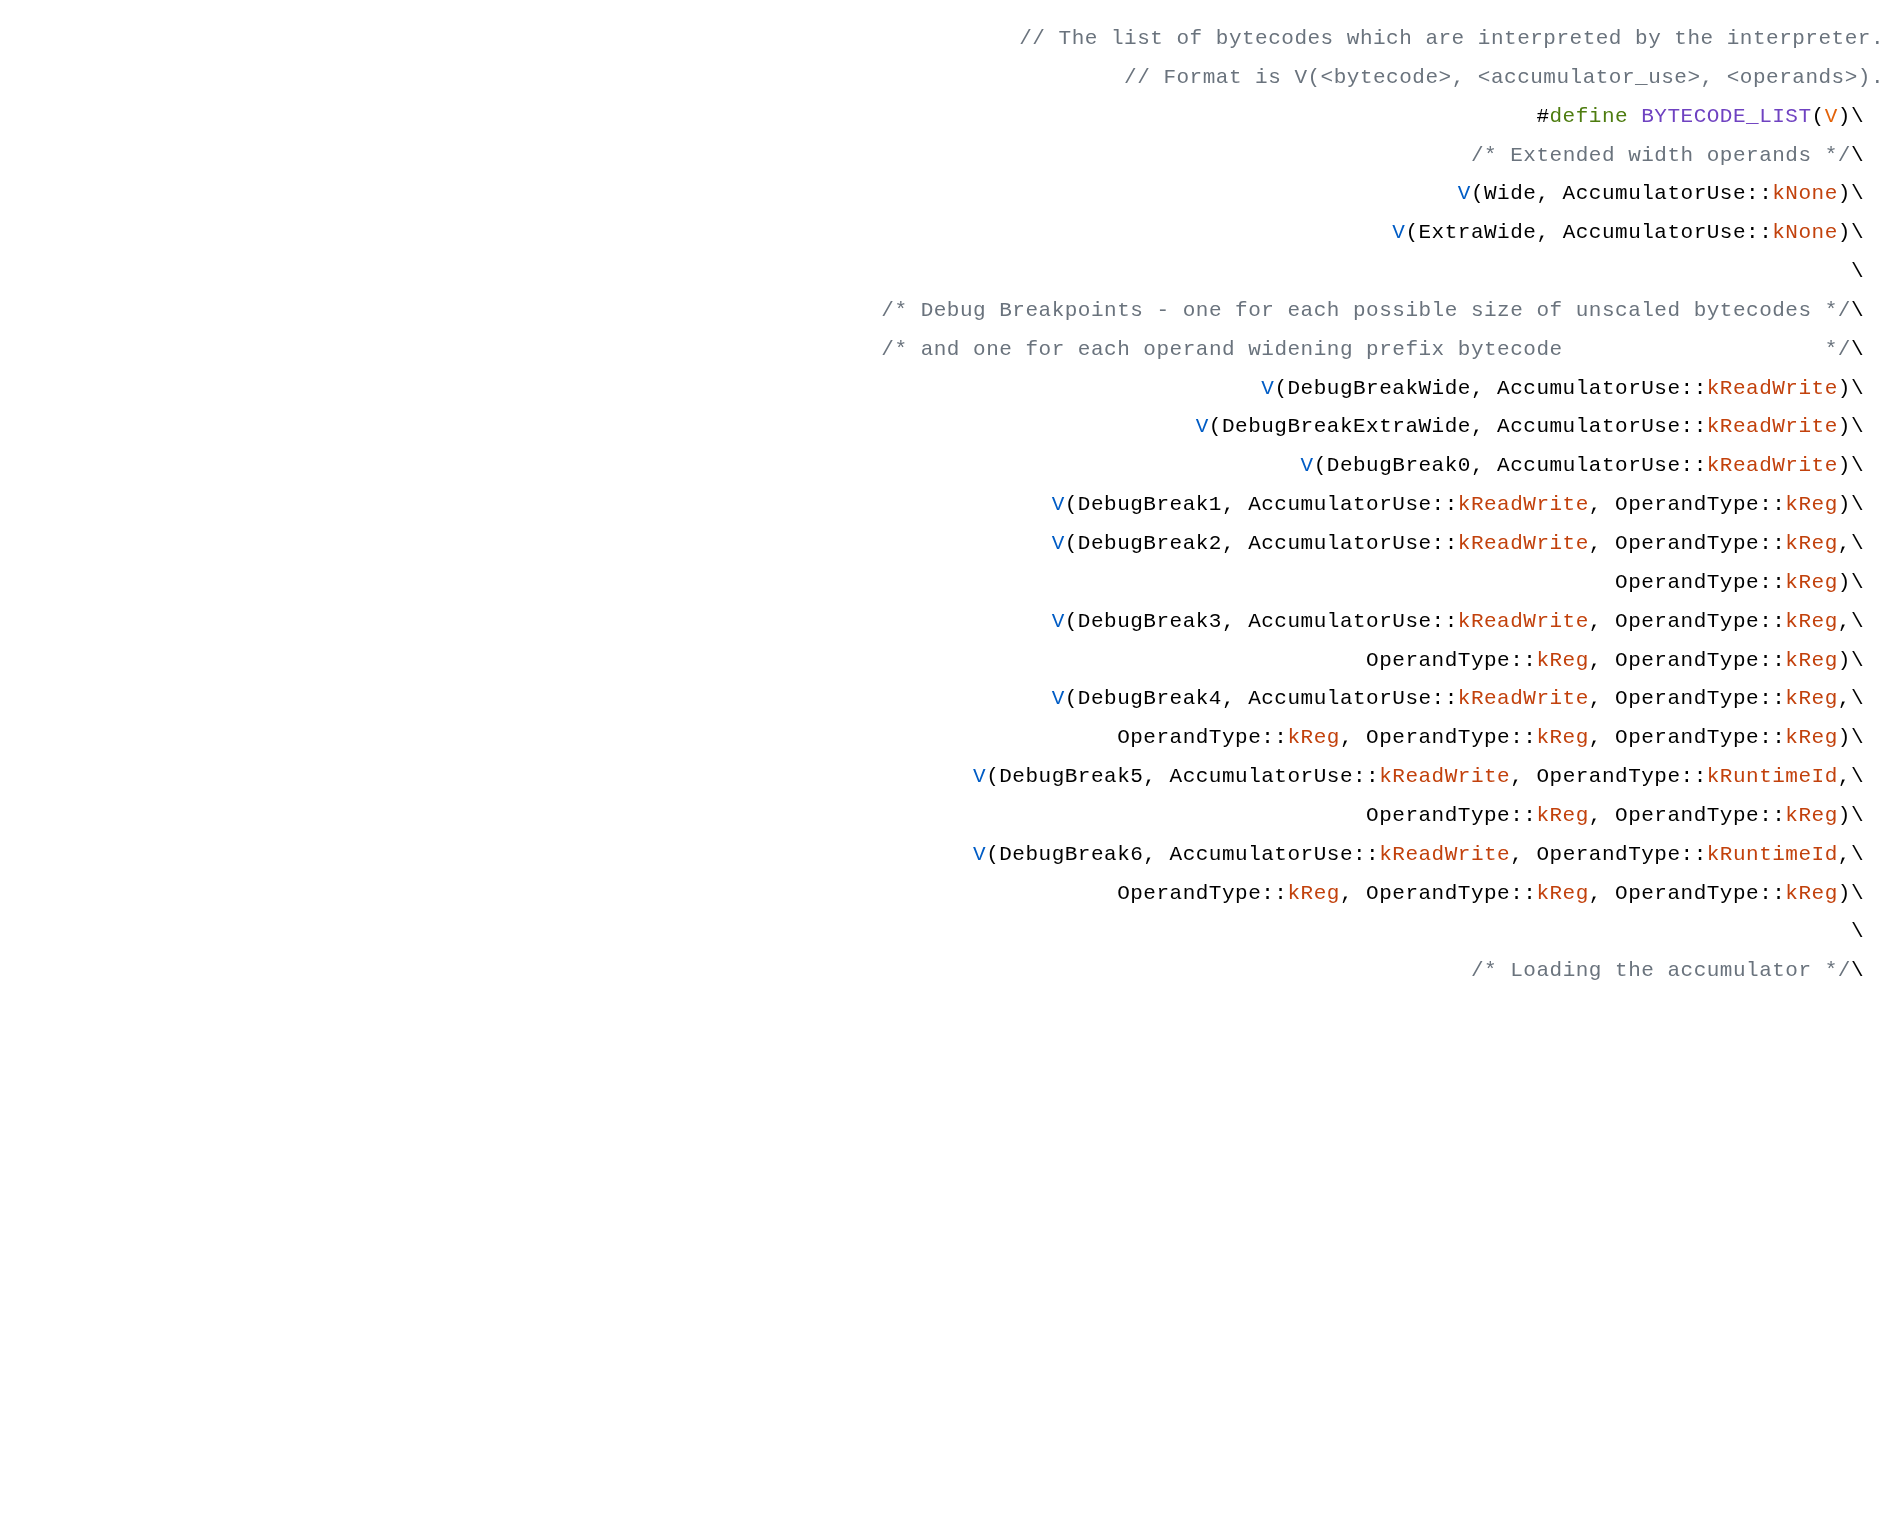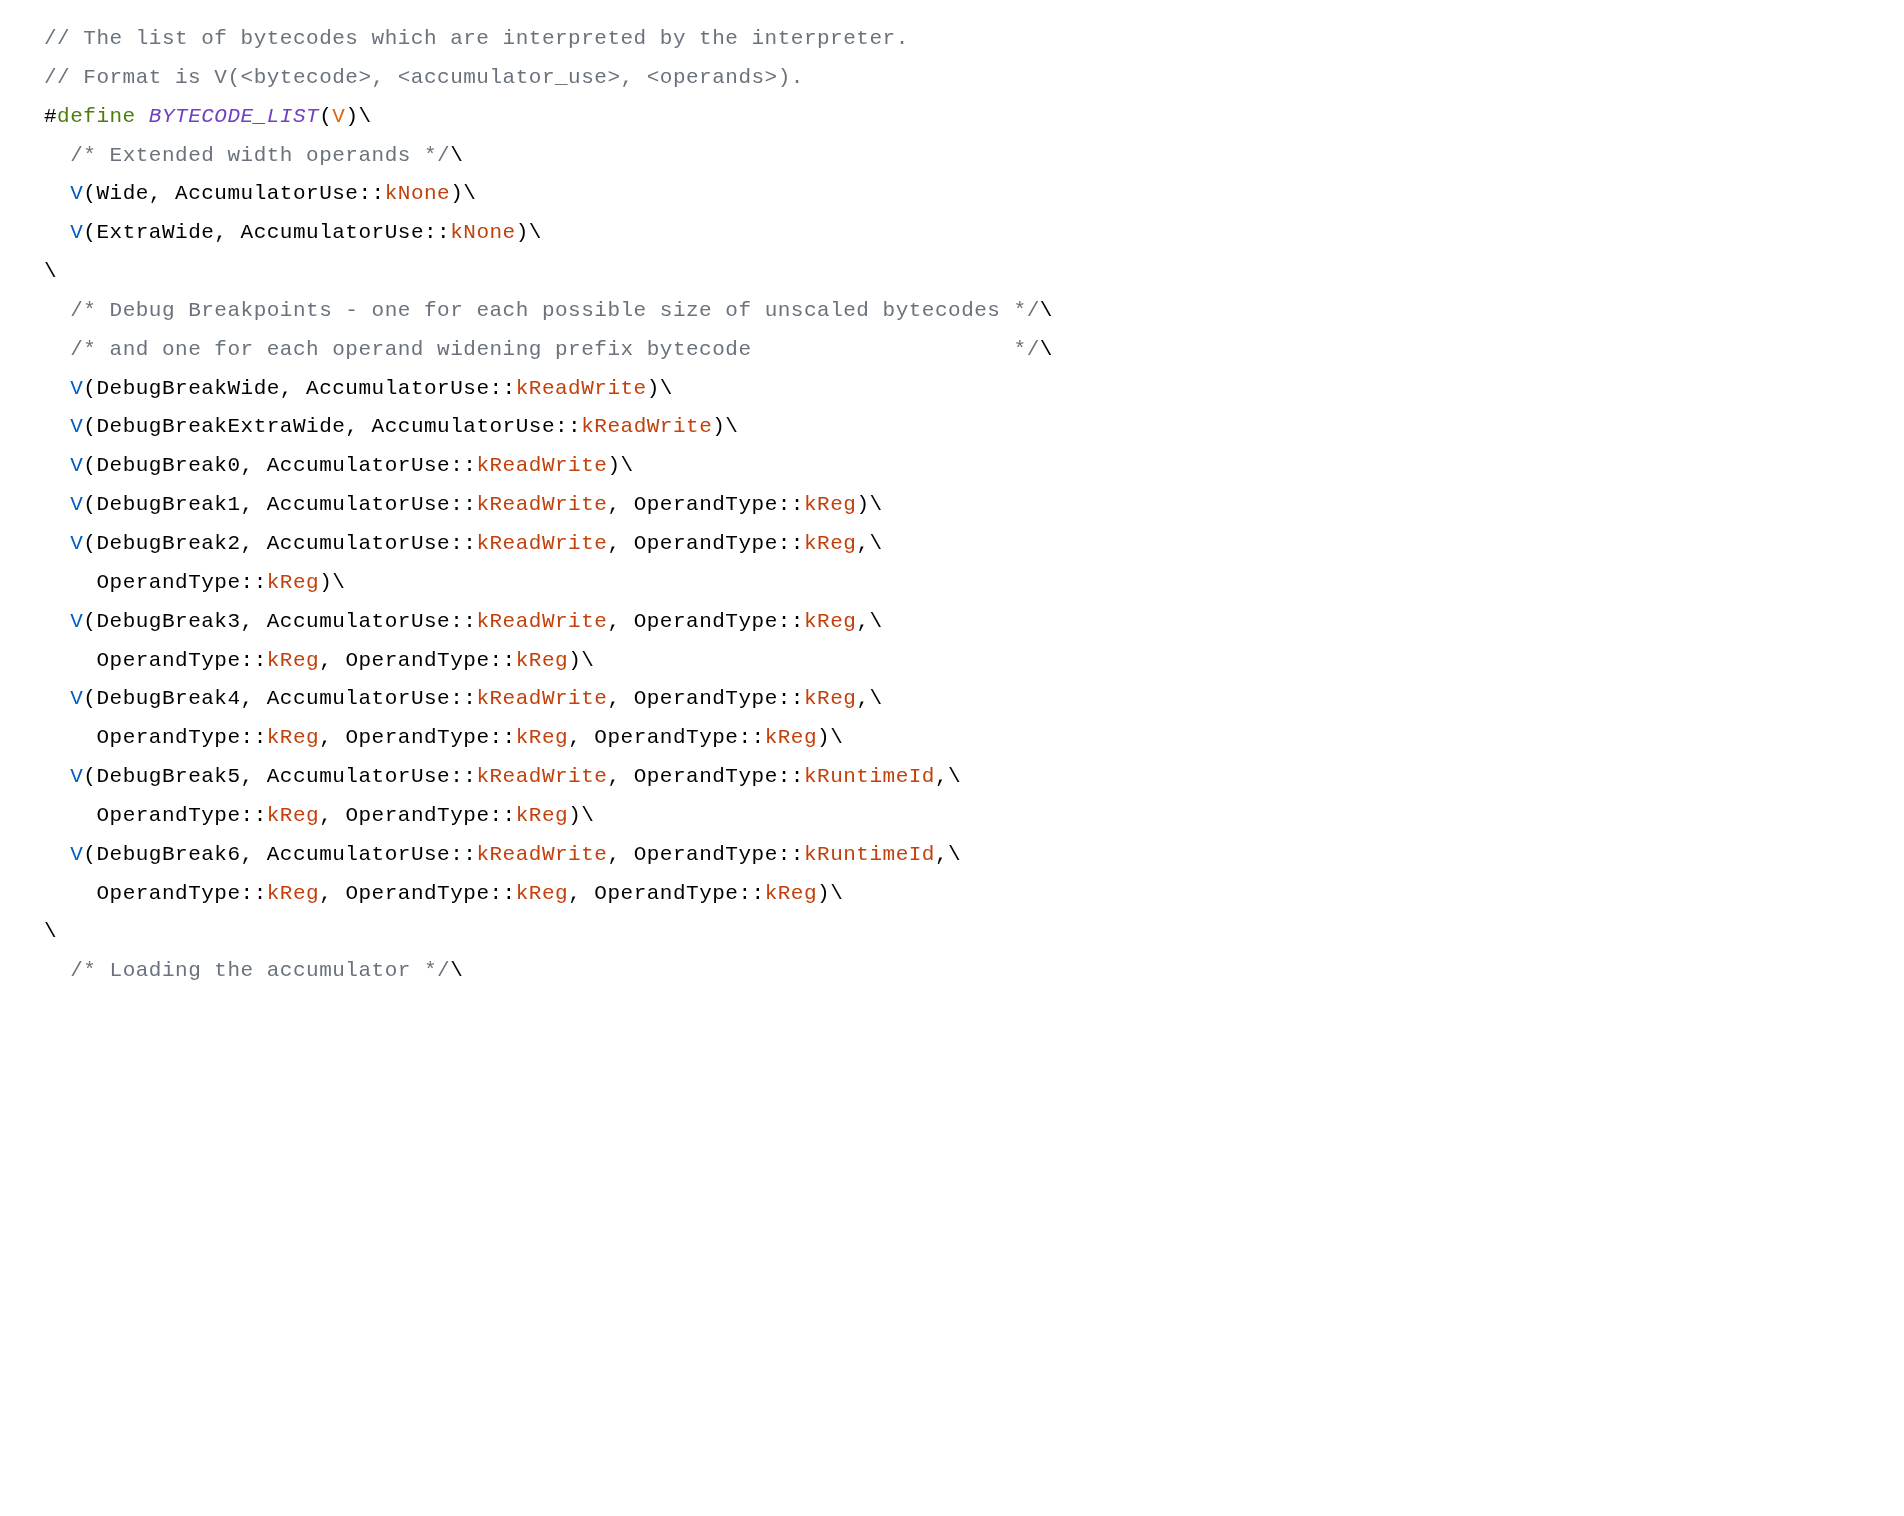--- a/index.html
+++ b/index.html
@@ -10,34 +10,33 @@
       padding: 20px 20px 20px 20px;
       background: #ffffff;
       color: #000000;
       letter-spacing: 0.5px;
     }
     .code-block {
       white-space: pre;
     }
     .line {
       display: flex;
-      justify-content: flex-start;
+      justify-content: flex-end;
       min-height: 1.85em;
-      margin-left: 24px;
     }
     .content {
       flex: 0 0 auto;
     }
     .backslash {
       color: #000000;
       padding-right: 20px;
     }
     .comment { color: #6a737d; }
     .define { color: #4d7c0f; }
-    .macro-name { color: #6f42c1; font-style: italic; }
+    .macro-name { color: #6f42c1; }
     .param { color: #e36209; }
     .v-call { color: #005cc5; }
     .enum-val { color: #c2410c; }
     .plain { color: #000000; }
   </style>
 </head>
 <body>
 
 <div class="code-block" id="code-root"><div class="line"><span class="content"><span class="comment">// The list of bytecodes which are interpreted by the interpreter.</span></span></div><div class="line"><span class="content"><span class="comment">// Format is V(&lt;bytecode&gt;, &lt;accumulator_use&gt;, &lt;operands&gt;).</span></span></div><div class="line"><span class="content"><span class="plain">#</span><span class="define">define</span><span class="plain"> </span><span class="macro-name">BYTECODE_LIST</span><span class="plain">(</span><span class="param">V</span><span class="plain">)</span></span><span class="backslash">\</span></div><div class="line"><span class="content"><span>  </span><span class="comment">/* Extended width operands */</span></span><span class="backslash">\</span></div><div class="line"><span class="content"><span>  </span><span class="v-call">V</span><span class="plain">(Wide, AccumulatorUse::</span><span class="enum-val">kNone</span><span class="plain">)</span></span><span class="backslash">\</span></div><div class="line"><span class="content"><span>  </span><span class="v-call">V</span><span class="plain">(ExtraWide, AccumulatorUse::</span><span class="enum-val">kNone</span><span class="plain">)</span></span><span class="backslash">\</span></div><div class="line"><span class="content"></span><span class="backslash">\</span></div><div class="line"><span class="content"><span>  </span><span class="comment">/* Debug Breakpoints - one for each possible size of unscaled bytecodes */</span></span><span class="backslash">\</span></div><div class="line"><span class="content"><span>  </span><span class="comment">/* and one for each operand widening prefix bytecode                    */</span></span><span class="backslash">\</span></div><div class="line"><span class="content"><span>  </span><span class="v-call">V</span><span class="plain">(DebugBreakWide, AccumulatorUse::</span><span class="enum-val">kReadWrite</span><span class="plain">)</span></span><span class="backslash">\</span></div><div class="line"><span class="content"><span>  </span><span class="v-call">V</span><span class="plain">(DebugBreakExtraWide, AccumulatorUse::</span><span class="enum-val">kReadWrite</span><span class="plain">)</span></span><span class="backslash">\</span></div><div class="line"><span class="content"><span>  </span><span class="v-call">V</span><span class="plain">(DebugBreak0, AccumulatorUse::</span><span class="enum-val">kReadWrite</span><span class="plain">)</span></span><span class="backslash">\</span></div><div class="line"><span class="content"><span>  </span><span class="v-call">V</span><span class="plain">(DebugBreak1, AccumulatorUse::</span><span class="enum-val">kReadWrite</span><span class="plain">, OperandType::</span><span class="enum-val">kReg</span><span class="plain">)</span></span><span class="backslash">\</span></div><div class="line"><span class="content"><span>  </span><span class="v-call">V</span><span class="plain">(DebugBreak2, AccumulatorUse::</span><span class="enum-val">kReadWrite</span><span class="plain">, OperandType::</span><span class="enum-val">kReg</span><span class="plain">,</span></span><span class="backslash">\</span></div><div class="line"><span class="content"><span>    </span><span class="plain">OperandType::</span><span class="enum-val">kReg</span><span class="plain">)</span></span><span class="backslash">\</span></div><div class="line"><span class="content"><span>  </span><span class="v-call">V</span><span class="plain">(DebugBreak3, AccumulatorUse::</span><span class="enum-val">kReadWrite</span><span class="plain">, OperandType::</span><span class="enum-val">kReg</span><span class="plain">,</span></span><span class="backslash">\</span></div><div class="line"><span class="content"><span>    </span><span class="plain">OperandType::</span><span class="enum-val">kReg</span><span class="plain">, OperandType::</span><span class="enum-val">kReg</span><span class="plain">)</span></span><span class="backslash">\</span></div><div class="line"><span class="content"><span>  </span><span class="v-call">V</span><span class="plain">(DebugBreak4, AccumulatorUse::</span><span class="enum-val">kReadWrite</span><span class="plain">, OperandType::</span><span class="enum-val">kReg</span><span class="plain">,</span></span><span class="backslash">\</span></div><div class="line"><span class="content"><span>    </span><span class="plain">OperandType::</span><span class="enum-val">kReg</span><span class="plain">, OperandType::</span><span class="enum-val">kReg</span><span class="plain">, OperandType::</span><span class="enum-val">kReg</span><span class="plain">)</span></span><span class="backslash">\</span></div><div class="line"><span class="content"><span>  </span><span class="v-call">V</span><span class="plain">(DebugBreak5, AccumulatorUse::</span><span class="enum-val">kReadWrite</span><span class="plain">, OperandType::</span><span class="enum-val">kRuntimeId</span><span class="plain">,</span></span><span class="backslash">\</span></div><div class="line"><span class="content"><span>    </span><span class="plain">OperandType::</span><span class="enum-val">kReg</span><span class="plain">, OperandType::</span><span class="enum-val">kReg</span><span class="plain">)</span></span><span class="backslash">\</span></div><div class="line"><span class="content"><span>  </span><span class="v-call">V</span><span class="plain">(DebugBreak6, AccumulatorUse::</span><span class="enum-val">kReadWrite</span><span class="plain">, OperandType::</span><span class="enum-val">kRuntimeId</span><span class="plain">,</span></span><span class="backslash">\</span></div><div class="line"><span class="content"><span>    </span><span class="plain">OperandType::</span><span class="enum-val">kReg</span><span class="plain">, OperandType::</span><span class="enum-val">kReg</span><span class="plain">, OperandType::</span><span class="enum-val">kReg</span><span class="plain">)</span></span><span class="backslash">\</span></div><div class="line"><span class="content"></span><span class="backslash">\</span></div><div class="line"><span class="content"><span>  </span><span class="comment">/* Loading the accumulator */</span></span><span class="backslash">\</span></div></div>
 

